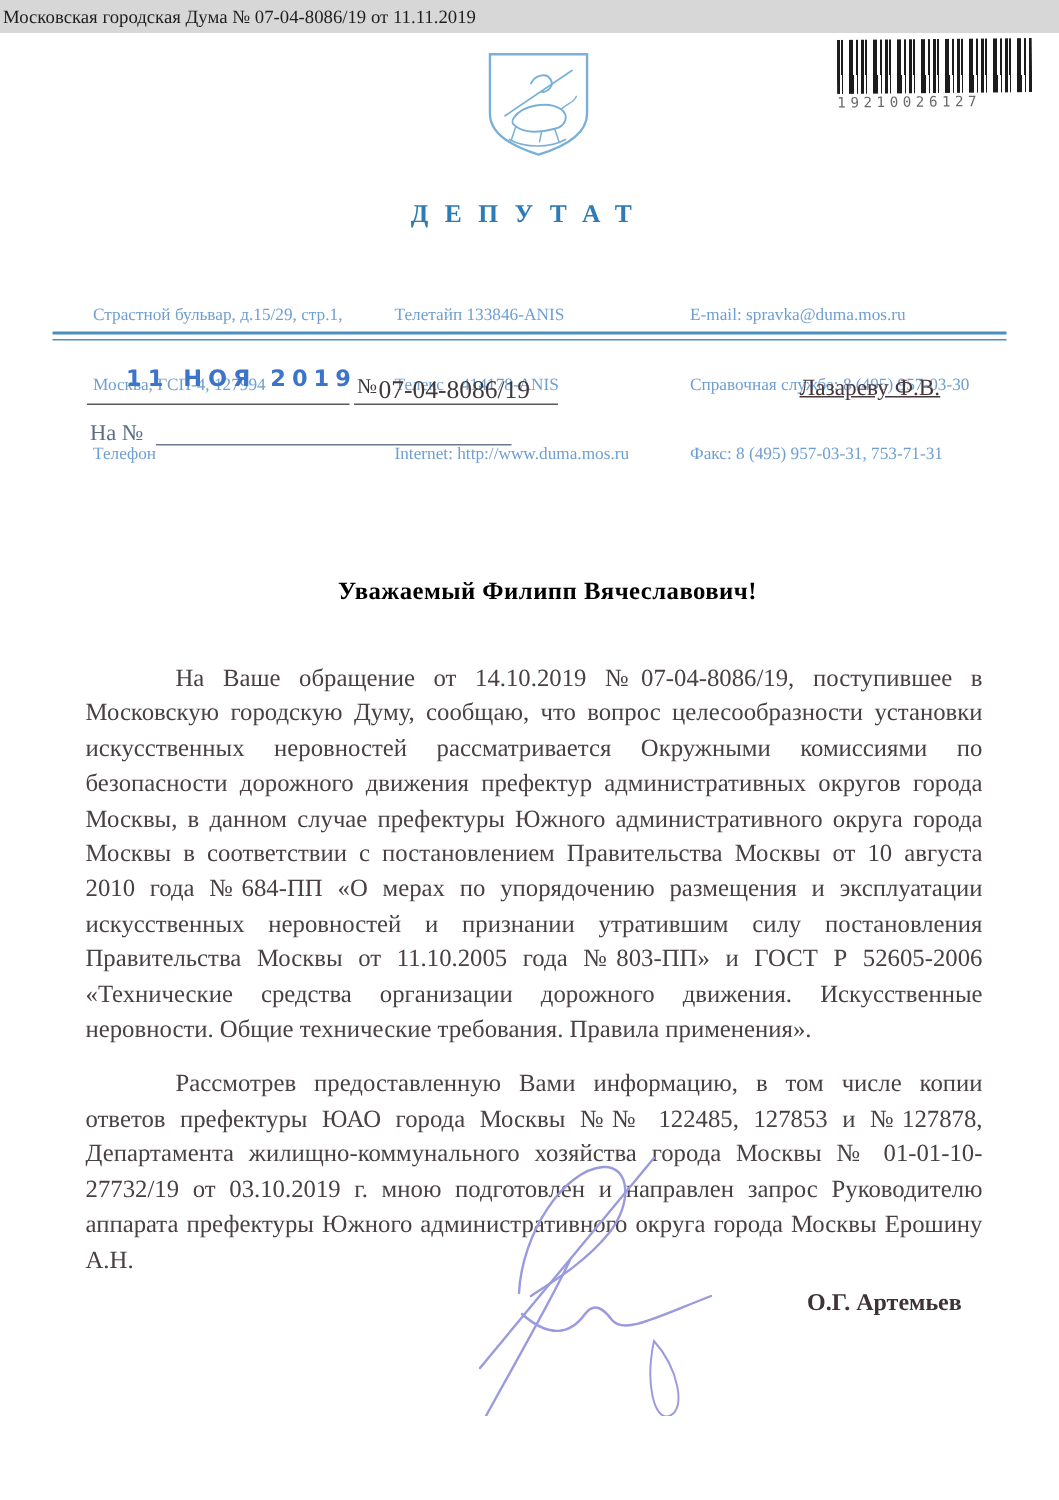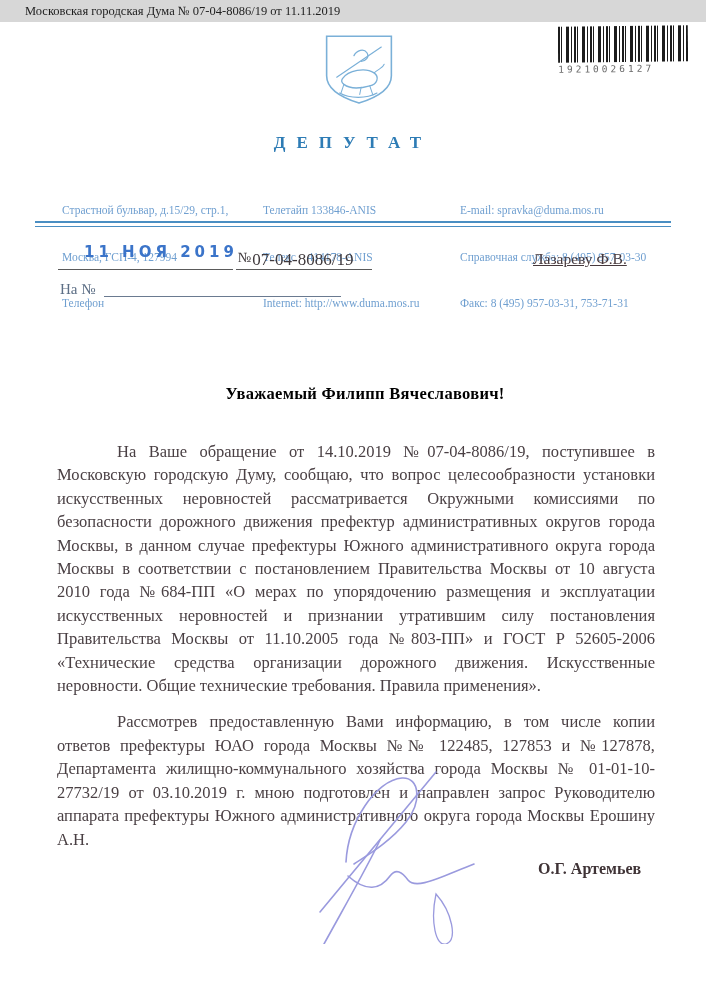--- a/index.html
+++ b/index.html
@@ -12,21 +12,21 @@
     --signature-ink:#9a9ade;
     --titlebar-bg:#d7d7d7;
   }
   *{margin:0;padding:0;box-sizing:border-box;}
   html,body{width:706px;background:#fff;}
   body{font-family:"Liberation Serif", serif; position:relative; width:706px; height:1000px; overflow:hidden;}
 
   .titlebar{
     position:absolute; left:0; top:0; width:706px; height:22px;
     background:var(--titlebar-bg); color:#1e1e1e;
-    font-size:12.5px; line-height:22px; padding-left:25px;
+    font-size:12.5px; line-height:22px; padding-left:2px;
   }
 
   .page{position:absolute; left:0; top:22px; width:706px; height:868px; background:#fff;}
 
   .emblem{position:absolute; left:318px; top:6px; width:82px; height:84px;}
   .emblem svg{width:100%;height:100%;}
 
   .barcode-wrap{position:absolute; left:558px; top:4px; width:132px; height:48px; transform:rotate(-0.6deg);}
   .barcode{
     width:130px; height:36px;

